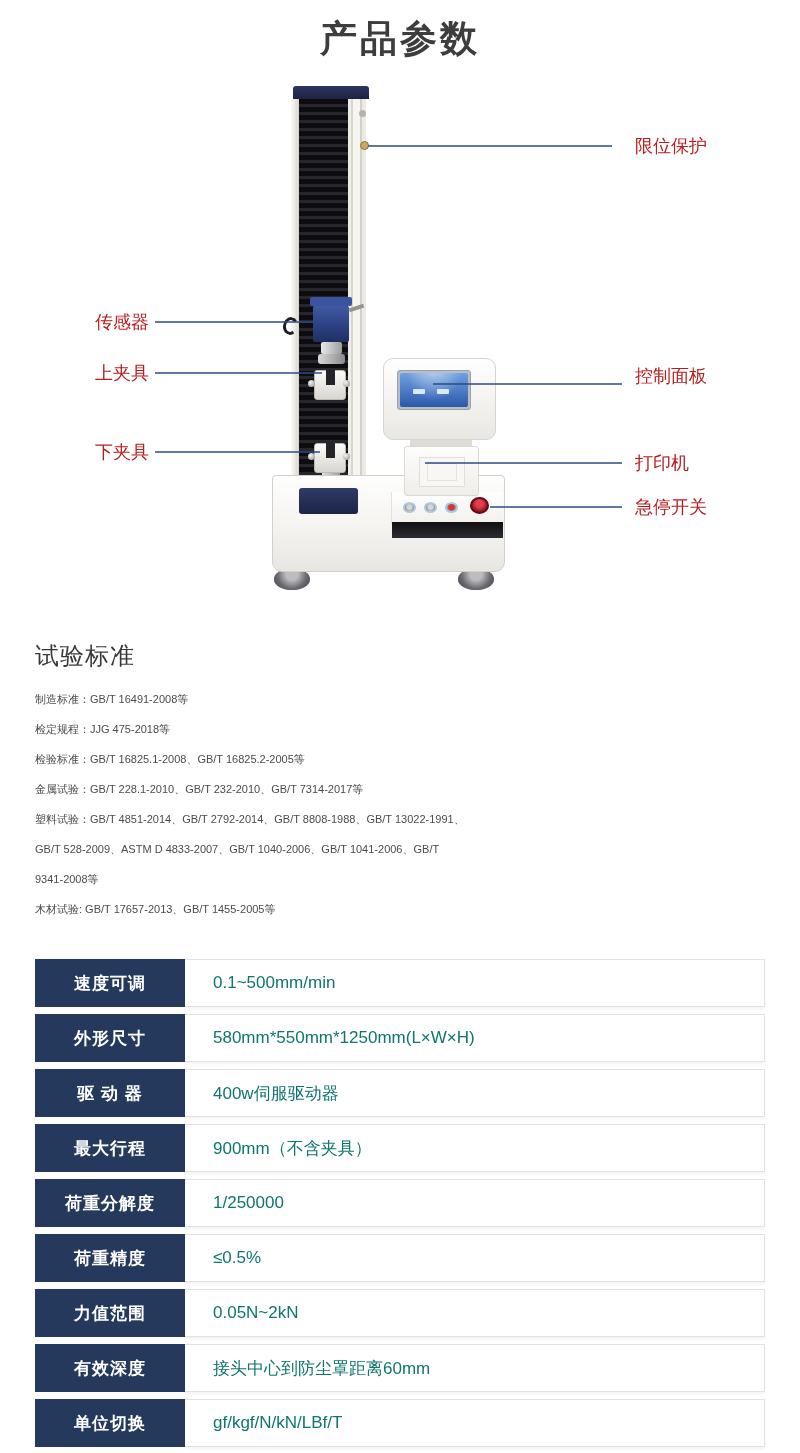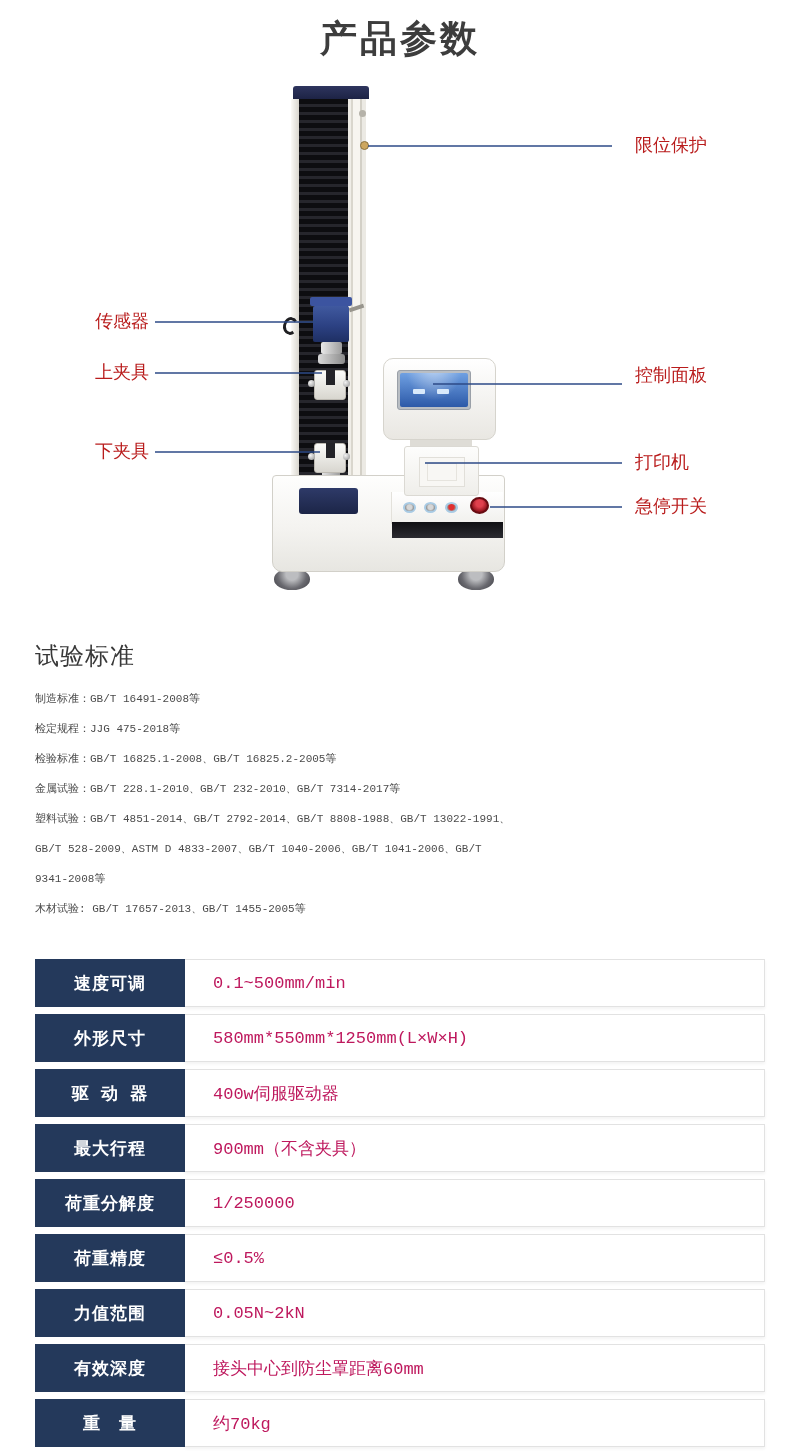--- a/index.html
+++ b/index.html
@@ -1,17 +1,17 @@
 <!DOCTYPE html>
 <html><head>
 <meta charset="utf-8">
 <style>
   html,body{margin:0;padding:0;background:#ffffff;}
   .page{position:relative;width:800px;height:1453px;background:#ffffff;overflow:hidden;
-        font-family:Liberation Mono, monospace;}
+        font-family:Liberation Sans, sans-serif;}
 
   
   .page-title{position:absolute;top:14px;left:0;width:800px;text-align:center;
     font-size:37px;font-weight:700;letter-spacing:3px;color:#3d3d3d;}
 
   
   .figure{position:absolute;top:70px;left:0;width:800px;height:555px;}
   .figure *{position:absolute;box-sizing:border-box;}
 
   
@@ -90,21 +90,21 @@
   .std-line{height:30px;line-height:30px;font-size:11px;color:#4b4b4b;white-space:nowrap;}
 
   
   .spec-table{position:absolute;left:35px;top:959px;width:730px;}
   .spec-row{display:flex;height:48px;margin-bottom:7px;}
   .spec-label{width:150px;flex:0 0 150px;background:#24395b;color:#ffffff;
     display:flex;align-items:center;justify-content:center;
     font-size:17px;font-weight:600;letter-spacing:1px;}
   .spec-value{flex:1;display:flex;align-items:center;padding-left:28px;
     border:1px solid #e2e2e2;border-left:none;background:#ffffff;
-    font-size:17px;color:#be185d;box-shadow:0 2px 3px rgba(0,0,0,0.05);}
+    font-size:17px;color:#0f766e;box-shadow:0 2px 3px rgba(0,0,0,0.05);}
 </style>
 </head>
 <body>
 
 <div class="page">
 
   <div class="page-title">产品参数</div>
 
   <div class="figure">
 
@@ -214,20 +214,24 @@
       </div>
       <div class="spec-row">
         <div class="spec-label">力值范围</div>
         <div class="spec-value">0.05N~2kN</div>
       </div>
       <div class="spec-row">
         <div class="spec-label">有效深度</div>
         <div class="spec-value">接头中心到防尘罩距离60mm</div>
       </div>
       <div class="spec-row">
+        <div class="spec-label">单位切换</div>
+        <div class="spec-value">gf/kgf/N/kN/LBf/T</div>
+      </div>
+      <div class="spec-row">
         <div class="spec-label">重　量</div>
         <div class="spec-value">约70kg</div>
       </div>
       <div class="spec-row">
         <div class="spec-label">整机功率</div>
         <div class="spec-value">约500W</div>
       </div>
     </div>
 
 </div>

